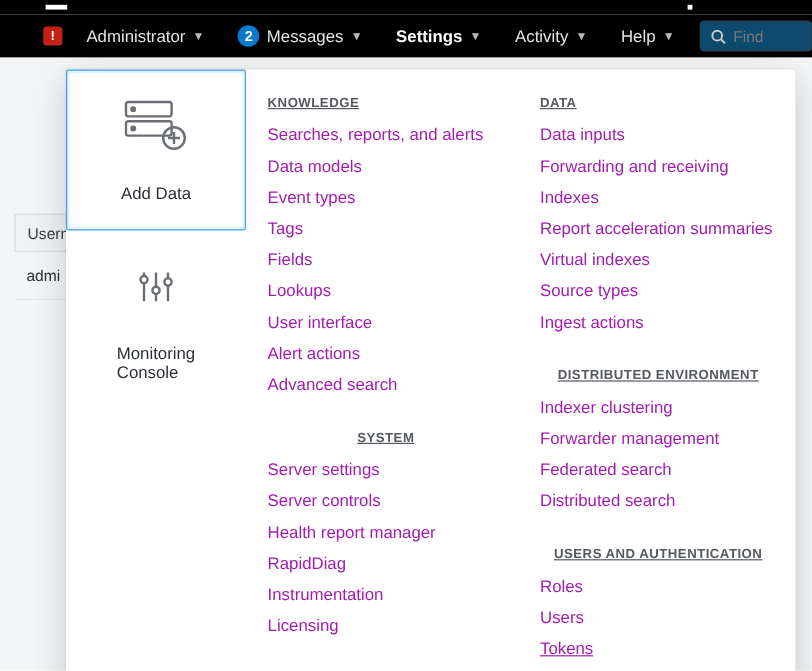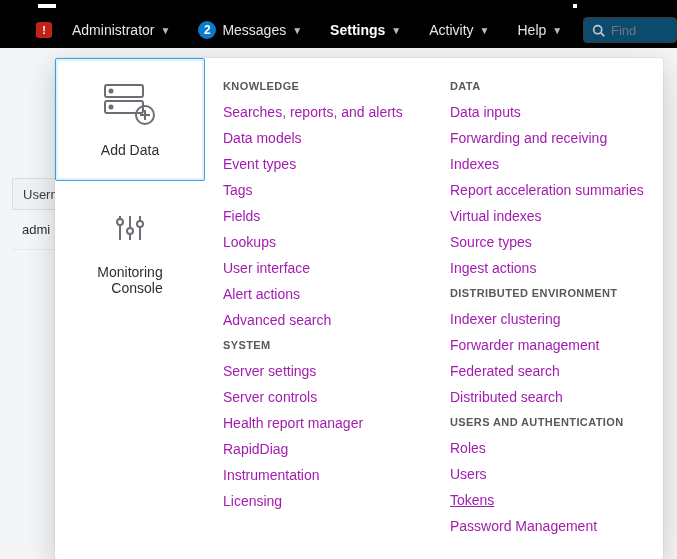--- a/index.html
+++ b/index.html
@@ -17,27 +17,27 @@
   .settings-item.active::after { content:""; position:absolute; bottom:-10px; left:50%; transform:translateX(-50%); border:8px solid transparent; border-bottom-color:#fff; }
   .searchbox { margin-left:auto; margin-right:0; display:flex; align-items:center; background:#0c4a6e; border:1px solid #3a3a3a; border-radius:4px; height:26px; padding:0 8px; gap:6px; min-width:94px;}
   .searchbox svg { width:13px;height:13px;fill:none;stroke:#ccc;stroke-width:2;}
   .searchbox input { background:transparent;border:none;color:#ccc;font-size:13px;outline:none;width:48px;}
   .page-bg { position:relative; height:calc(559px - 48px); background:#f4f5f6;}
   .col-head { position:absolute; left:12px; top:130px; height:32px; border:1px solid #d9dce0; background:#f0f1f3; display:flex; align-items:center; padding:0 10px; font-size:13px; color:#3a3e44; font-weight:400; width:640px; justify-content:space-between;}
   .sort-caret { font-size:10px;color:#8b8f95;}
   .data-row { position:absolute; left:12px; top:162px; height:40px; border-bottom:1px solid #e6e8eb; display:flex; align-items:center; padding:0 10px; font-size:13px; color:#2b2f35; width:640px;}
   .mega { position:absolute; left:55px; top:10px; width:608px; background:#fff; box-shadow:0 8px 30px rgba(0,0,0,.18),0 0 0 1px rgba(0,0,0,.04); border-radius:2px; display:flex; }
   .mega-left { width:150px; display:flex; flex-direction:column;}
-  .mega-tile { flex:0 0 auto; display:flex; flex-direction:column; align-items:center; justify-content:center; gap:13px; padding:24px 0 22px; font-size:14px; color:#2b2f35; text-align:right; cursor:pointer;}
+  .mega-tile { flex:0 0 auto; display:flex; flex-direction:column; align-items:center; justify-content:center; gap:24px; padding:24px 0 22px; font-size:14px; color:#2b2f35; text-align:left; cursor:pointer;}
   .mega-tile.active { border:1px solid #3aa0e6; box-shadow: inset 0 0 0 2px rgba(58,160,230,.15); border-radius:2px;}
   .mega-tile .tile-icon { height:46px; display:flex;align-items:center;justify-content:center;}
   .mega-right { flex:1; display:flex; padding:22px 16px 22px 18px; gap:30px;}
   .mega-col { flex:1; }
-  .section-h { font-size:11px; font-weight:700; letter-spacing:.4px; color:#55595f; margin:0 0 10px; text-transform:uppercase;}
-  .section-h.mt { margin-top:8px;}
+  .section-h { font-size:11px; font-weight:700; letter-spacing:.4px; color:#55595f; margin:0 0 10px; text-transform:uppercase;text-decoration:underline;}
+  .section-h.mt { margin-top:28px;text-align:center;}
   .links { display:flex; flex-direction:column; gap:5px;}
   .links a { color:#a21caf; text-decoration:none; font-size:14px; line-height:1.5; cursor:pointer;}
   .links a.underlined { text-decoration:underline;}
 </style>
 </head>
 <body>
 
 <div class="bar0">
     <div class="bar0-sq"></div>
     <div class="bar0-sq2"></div>

